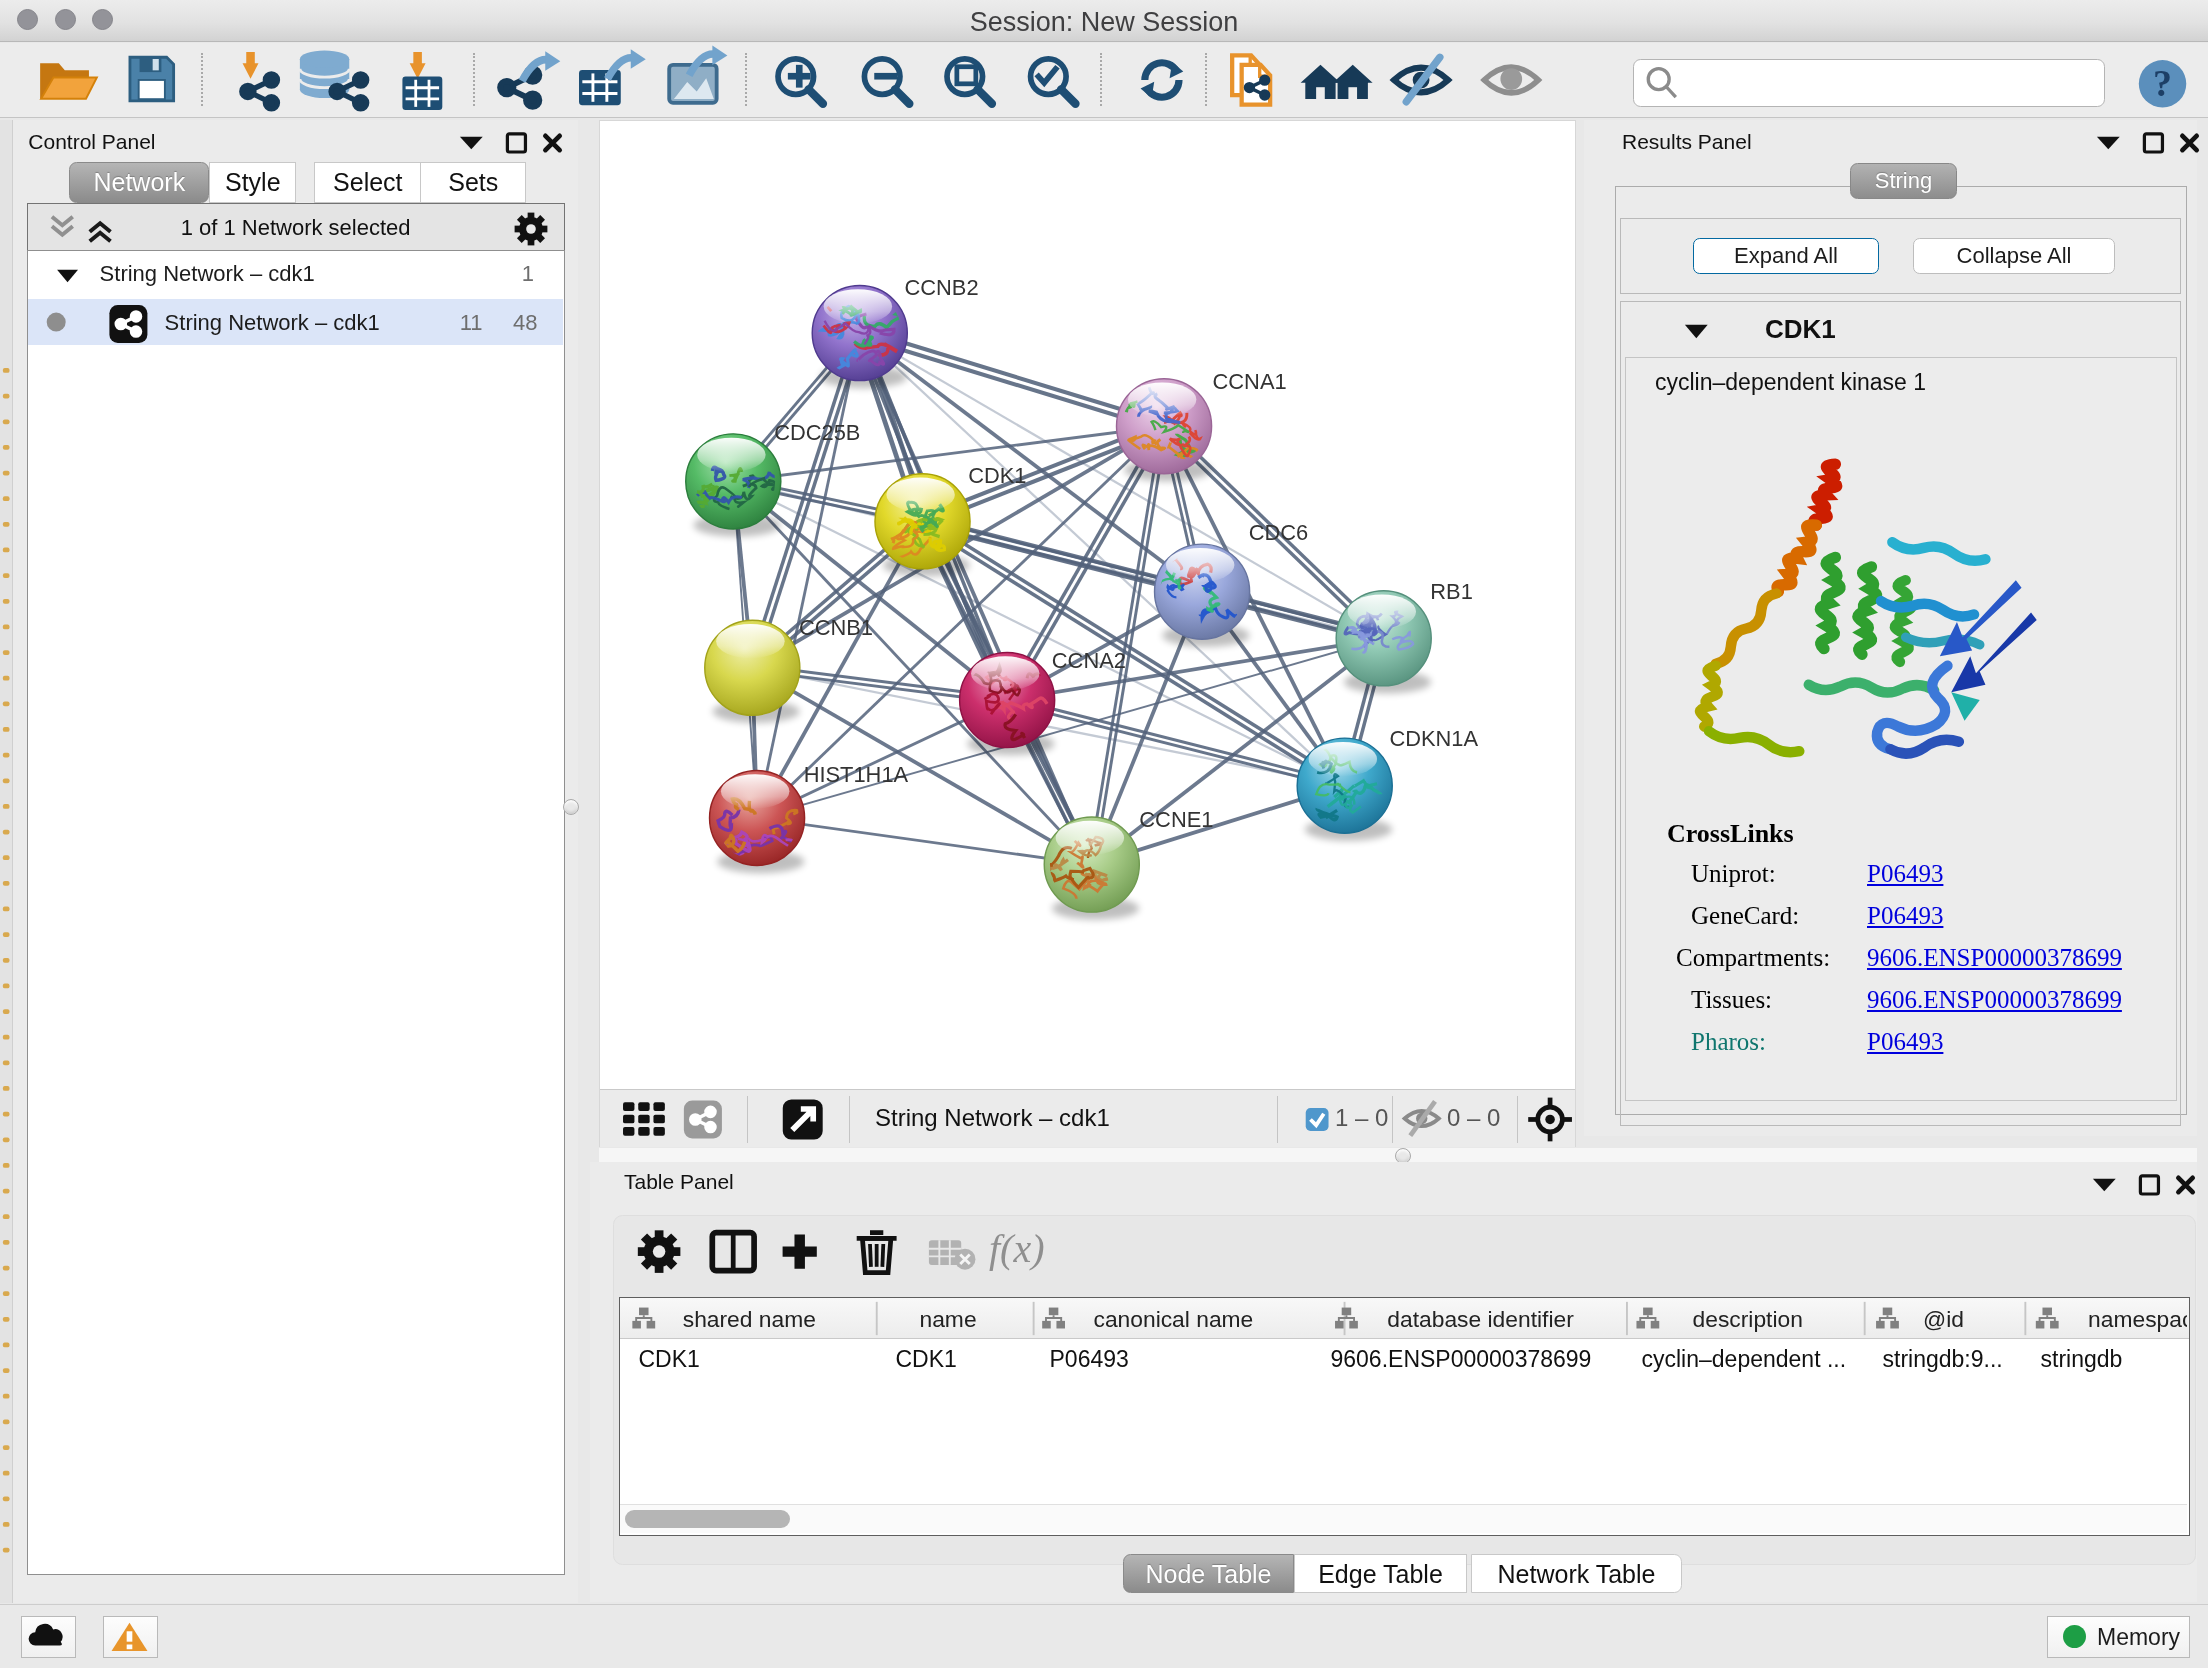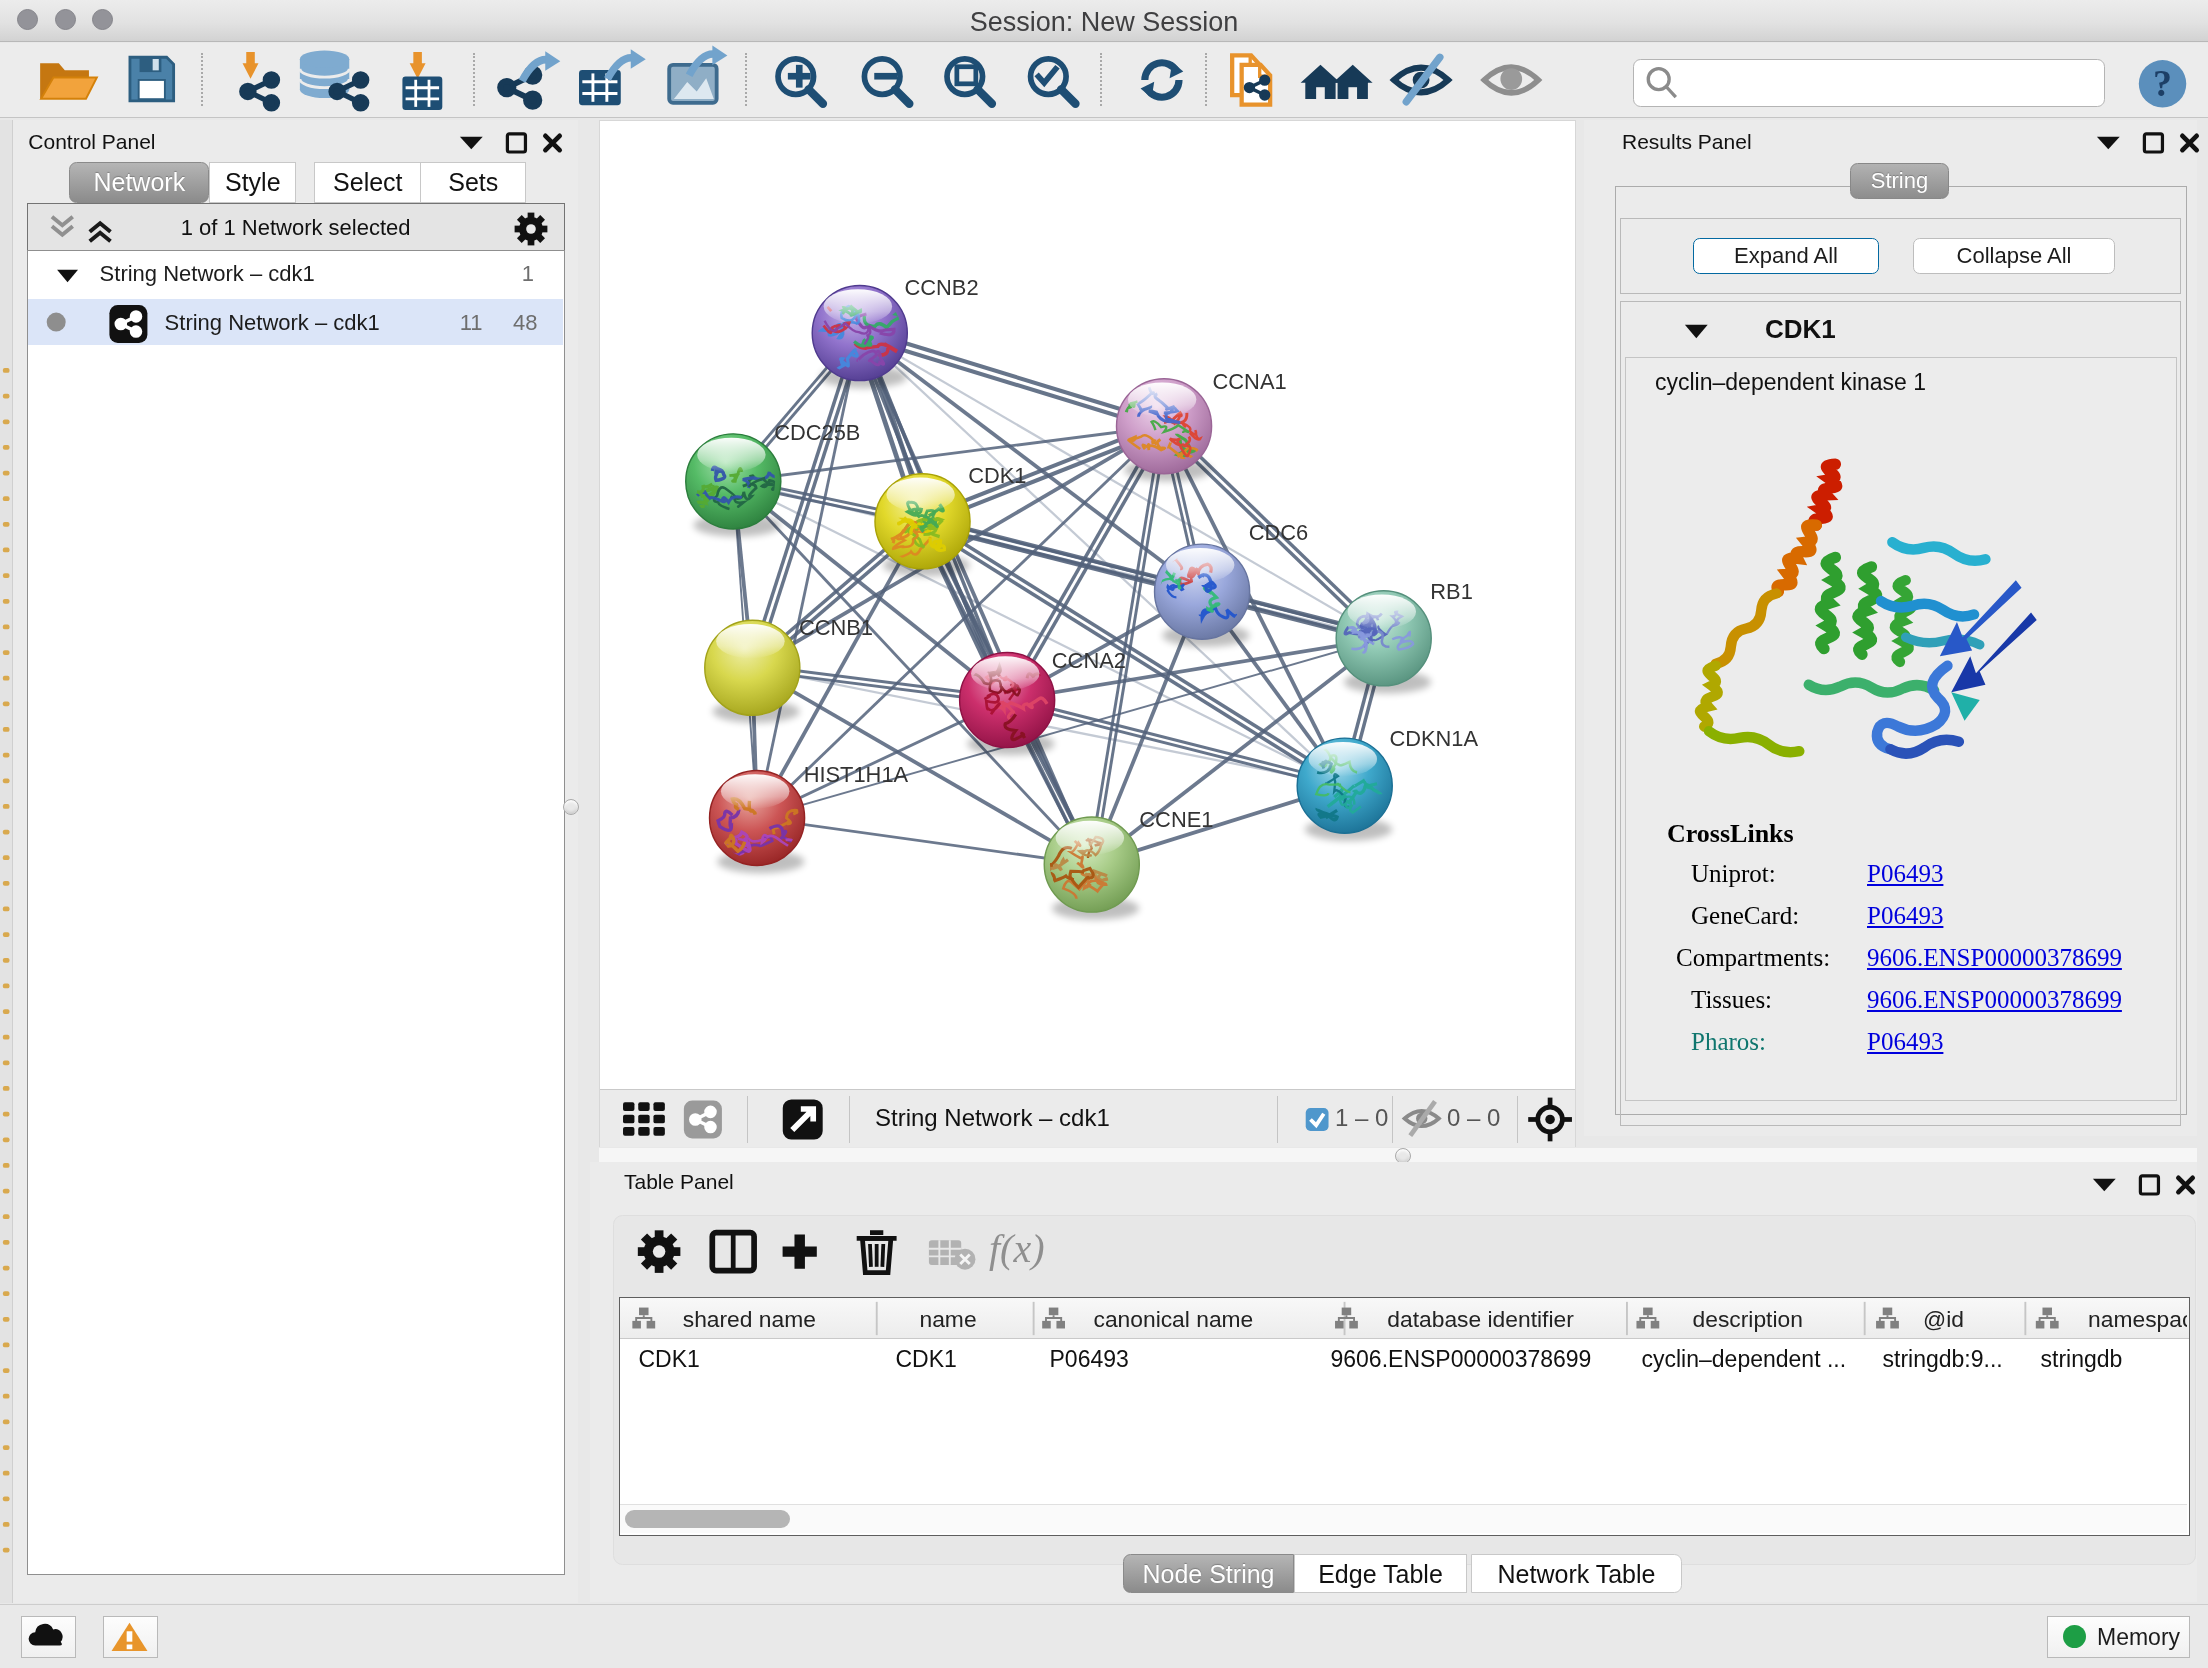--- a/index.html
+++ b/index.html
@@ -697,21 +697,21 @@
 <div class="grip" style="left:1395px;top:1148px"></div>
 <div class="grip" style="left:1590px;top:622px"></div>
 <div id="resultspanel" class="abs">
     <div class="abs" style="left:38px;top:9.5px;font-size:21px;color:#111">Results Panel</div>
     <svg class="abs" style="left:511px;top:9.5px" width="114" height="25" viewBox="0 0 120 26">
 <path d="M 2 7 L 26 7 L 14 20 Z" fill="#111"></path>
 <rect x="52" y="4" width="19" height="19" fill="none" stroke="#111" stroke-width="3.4" rx="2"></rect>
 <path d="M 92 6 L 107 21 M 107 6 L 92 21" stroke="#111" stroke-width="5" stroke-linecap="round"></path>
     </svg>
     <div class="abs" style="left:31px;top:66px;width:572px;height:929px;border:1px solid #ababab;background:#ebebeb"></div>
-    <div class="abs" style="left:266px;top:43px;width:99px;height:36px;background:linear-gradient(180deg,#b2b2b2,#8d8d8d);border:1px solid #888;border-radius:7.6px;color:#fff;font-size:22px;text-align:center;line-height:34px;text-shadow:0 -1px 1px rgba(0,0,0,.25)">String</div>
+    <div class="abs" style="left:266px;top:43px;width:107px;height:36px;background:linear-gradient(180deg,#b2b2b2,#8d8d8d);border:1px solid #888;border-radius:7.6px;color:#fff;font-size:22px;text-align:center;line-height:34px;text-shadow:0 -1px 1px rgba(0,0,0,.25)">String</div>
     <div class="abs" style="left:36px;top:98px;width:561px;height:76px;border:1px solid #b9b9b9"></div>
     <div class="abs" style="left:109px;top:118px;width:186px;height:36px;background:#fff;border:1px solid #0369a1;border-radius:6.7px;font-size:22px;text-align:center;line-height:34px">Expand All</div>
     <div class="abs" style="left:329px;top:118px;width:202px;height:36px;background:#fff;border:1px solid #bdbdbd;border-radius:6.7px;font-size:22px;text-align:center;line-height:34px">Collapse All</div>
     <div class="abs" style="left:36px;top:181px;width:561px;height:825px;border:1px solid #b9b9b9"></div>
     <svg class="abs" style="left:99px;top:202px" width="28.5" height="19" viewBox="0 0 30 20">
       <path d="M 2 3 L 26 3 L 14 17 Z" fill="#111"></path>
     </svg>
     <div class="abs" style="left:181px;top:194px;font-size:26px;font-weight:bold;color:#111">CDK1</div>
     <div class="abs" style="left:41px;top:237px;width:552px;height:744px;border:1px solid #c4c4c4;background:#ececec"></div>
     <div class="abs" style="left:71px;top:249px;font-size:23px;color:#111">cyclin–dependent kinase 1</div>
@@ -846,21 +846,21 @@
       <div class="abs" style="left:276px;top:48px;font-size:23px;color:#111">CDK1</div>
       <div class="abs" style="left:430px;top:48px;font-size:23px;color:#111">P06493</div>
       <div class="abs" style="left:711px;top:48px;font-size:23px;color:#111">9606.ENSP00000378699</div>
       <div class="abs" style="left:1022px;top:48px;font-size:23px;color:#111">cyclin–dependent ...</div>
       <div class="abs" style="left:1263px;top:48px;font-size:23px;color:#111">stringdb:9...</div>
       <div class="abs" style="left:1421px;top:48px;font-size:23px;color:#111">stringdb</div>
       <div class="abs" style="left:0;top:206px;width:1567px;height:28.5px;background:#fafafa;border-top:1px solid #e0e0e0">
         <div class="abs" style="left:5.7px;top:4.8px;width:165px;height:18px;background:#b5b5b5;border-radius:9.5px"></div>
       </div>
     </div>
-    <div class="tab tabsel" style="left:533px;top:392px;width:171px;border-radius:7.6px 0 0 7.6px;height:39px">Node String</div>
+    <div class="tab tabsel" style="left:533px;top:392px;width:171px;border-radius:7.6px 0 0 7.6px;height:39px">Node Table</div>
     <div class="tab" style="left:704px;top:392px;width:173px;height:39px">Edge Table</div>
     <div class="tab" style="left:881px;top:392px;width:211px;height:39px;border-radius:0 7.6px 7.6px 0">Network Table</div>
   </div>
 <div id="statusbar" class="abs">
     <div class="sbtn" style="left:21px;width:55px"><svg width="51" height="38" viewBox="0 0 54 40">
         <path d="M 14 30 a 7 7 0 0 1 0 -14 a 10 10 0 0 1 19 -3 a 8 8 0 0 1 8 13 q 3 4 -1 4 Z" fill="#111"></path>
       </svg></div>
     <div class="sbtn" style="left:103px;width:55px"><svg width="51" height="38" viewBox="0 0 54 40">
         <path d="M 27 6 L 46 36 L 8 36 Z" fill="#e8952b"></path>
         <rect x="24" y="15" width="6" height="11" fill="#fff"></rect>

